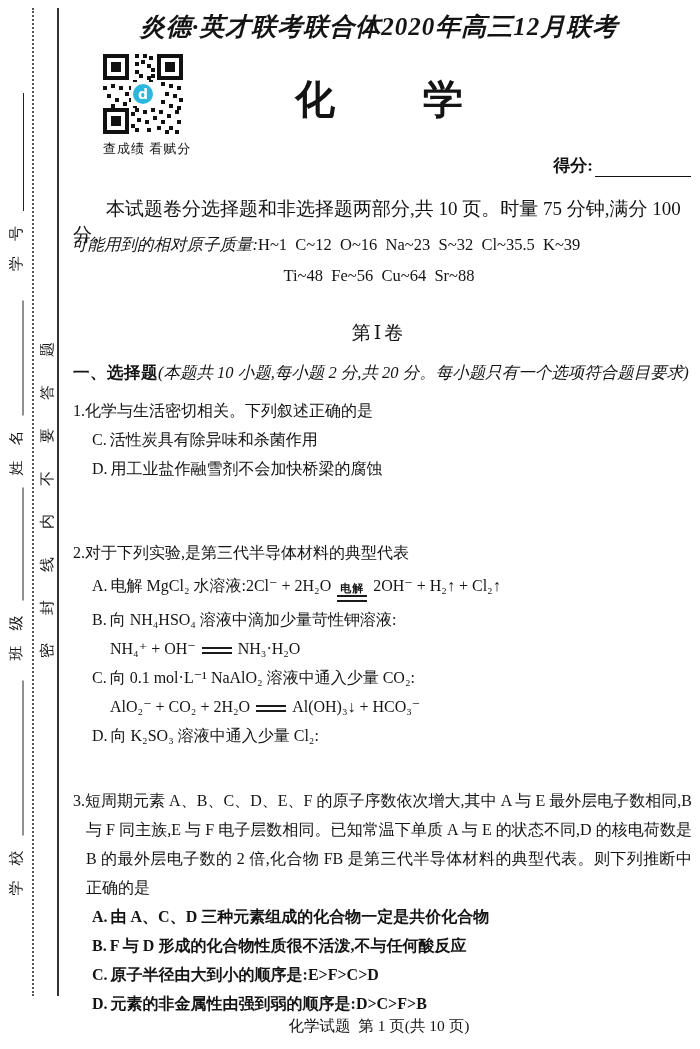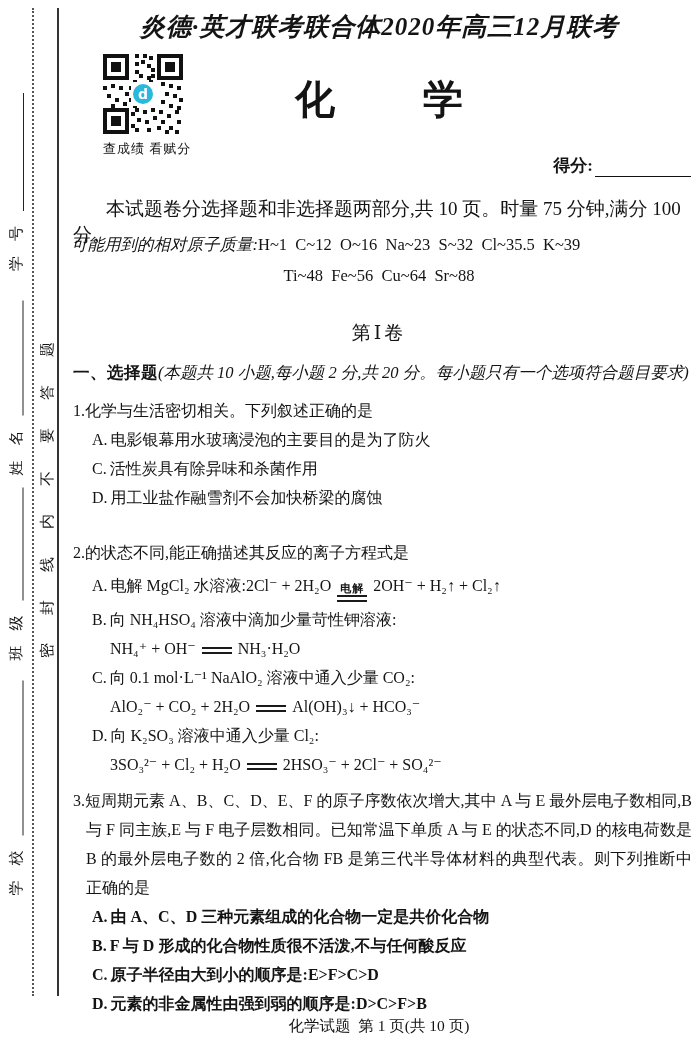--- a/index.html
+++ b/index.html
@@ -177,41 +177,39 @@
 
     <p class="masses"><span class="kai">可能用到的相对原子质量:</span><span>H~1  C~12  O~16  Na~23  S~32  Cl~35.5  K~39</span></p>
     <p class="masses2">Ti~48  Fe~56  Cu~64  Sr~88</p>
 
     <h2 class="part">第Ⅰ卷</h2>
 
     <p class="section"><b>一、选择题</b><span class="kai">(本题共 10 小题,每小题 2 分,共 20 分。每小题只有一个选项符合题目要求)</span></p>
 
     <div class="question" id="q1">
       <p class="stem"><span>1.</span><span>化学与生活密切相关。下列叙述正确的是</span></p>
-      <p class="opt"><span class="olabel">A.</span><span>电影银幕用水玻璃浸泡的主要目的是为了防火</span></p>
       <p class="opt"><span class="olabel">C.</span><span>活性炭具有除异味和杀菌作用</span></p>
       <p class="opt"><span class="olabel">D.</span><span>用工业盐作融雪剂不会加快桥梁的腐蚀</span></p>
     </div>
 
     <div class="question" id="q2">
-      <p class="stem"><span>2.</span><span>的状态不同,能正确描述其反应的离子方程式是</span></p>
+      <p class="stem"><span>2.</span><span>对于下列实验,是第三代半导体材料的典型代表</span></p>
 
       <p class="opt opt-tall"><span class="olabel">A.</span><span>电解 MgCl₂ 水溶液:</span><span>2Cl⁻ + 2H₂O</span><span class="deq labeled">
             <i class="dlabel">电解</i>
             <i class="dline"></i>
           </span><span>2OH⁻ + H₂↑ + Cl₂↑</span></p>
 
       <p class="opt"><span class="olabel">B.</span><span>向 NH₄HSO₄ 溶液中滴加少量苛性钾溶液:</span></p>
       <p class="opt eqline"><span>NH₄⁺ + OH⁻</span><span class="deq"><i class="dline"></i></span><span>NH₃·H₂O</span></p>
 
       <p class="opt"><span class="olabel">C.</span><span>向 0.1 mol·L⁻¹ NaAlO₂ 溶液中通入少量 CO₂:</span></p>
       <p class="opt eqline"><span>AlO₂⁻ + CO₂ + 2H₂O</span><span class="deq"><i class="dline"></i></span><span>Al(OH)₃↓ + HCO₃⁻</span></p>
 
       <p class="opt"><span class="olabel">D.</span><span>向 K₂SO₃ 溶液中通入少量 Cl₂:</span></p>
-      <p class="opt eqline"><span>3SO₃²⁻ + Cl₂ + H₂O</span><span class="deq"><i class="dline"></i></span><span>2HSO₃⁻ + 2Cl⁻ + SO₄²⁻</span></p>
     </div>
 
     <div class="question" id="q3">
       <p class="stem"><span>3.</span><span>短周期元素 A、B、C、D、E、F 的原子序数依次增大,其中 A 与 E 最外层电子数相同,B 与 F 同主族,E 与 F 电子层数相同。已知常温下单质 A 与 E 的状态不同,D 的核电荷数是 B 的最外层电子数的 2 倍,化合物 FB 是第三代半导体材料的典型代表。则下列推断中正确的是</span></p>
       <p class="opt"><span class="olabel">A.</span><span>由 A、C、D 三种元素组成的化合物一定是共价化合物</span></p>
       <p class="opt"><span class="olabel">B.</span><span>F 与 D 形成的化合物性质很不活泼,不与任何酸反应</span></p>
       <p class="opt"><span class="olabel">C.</span><span>原子半径由大到小的顺序是:E&gt;F&gt;C&gt;D</span></p>
       <p class="opt"><span class="olabel">D.</span><span>元素的非金属性由强到弱的顺序是:D&gt;C&gt;F&gt;B</span></p>
     </div>
 

